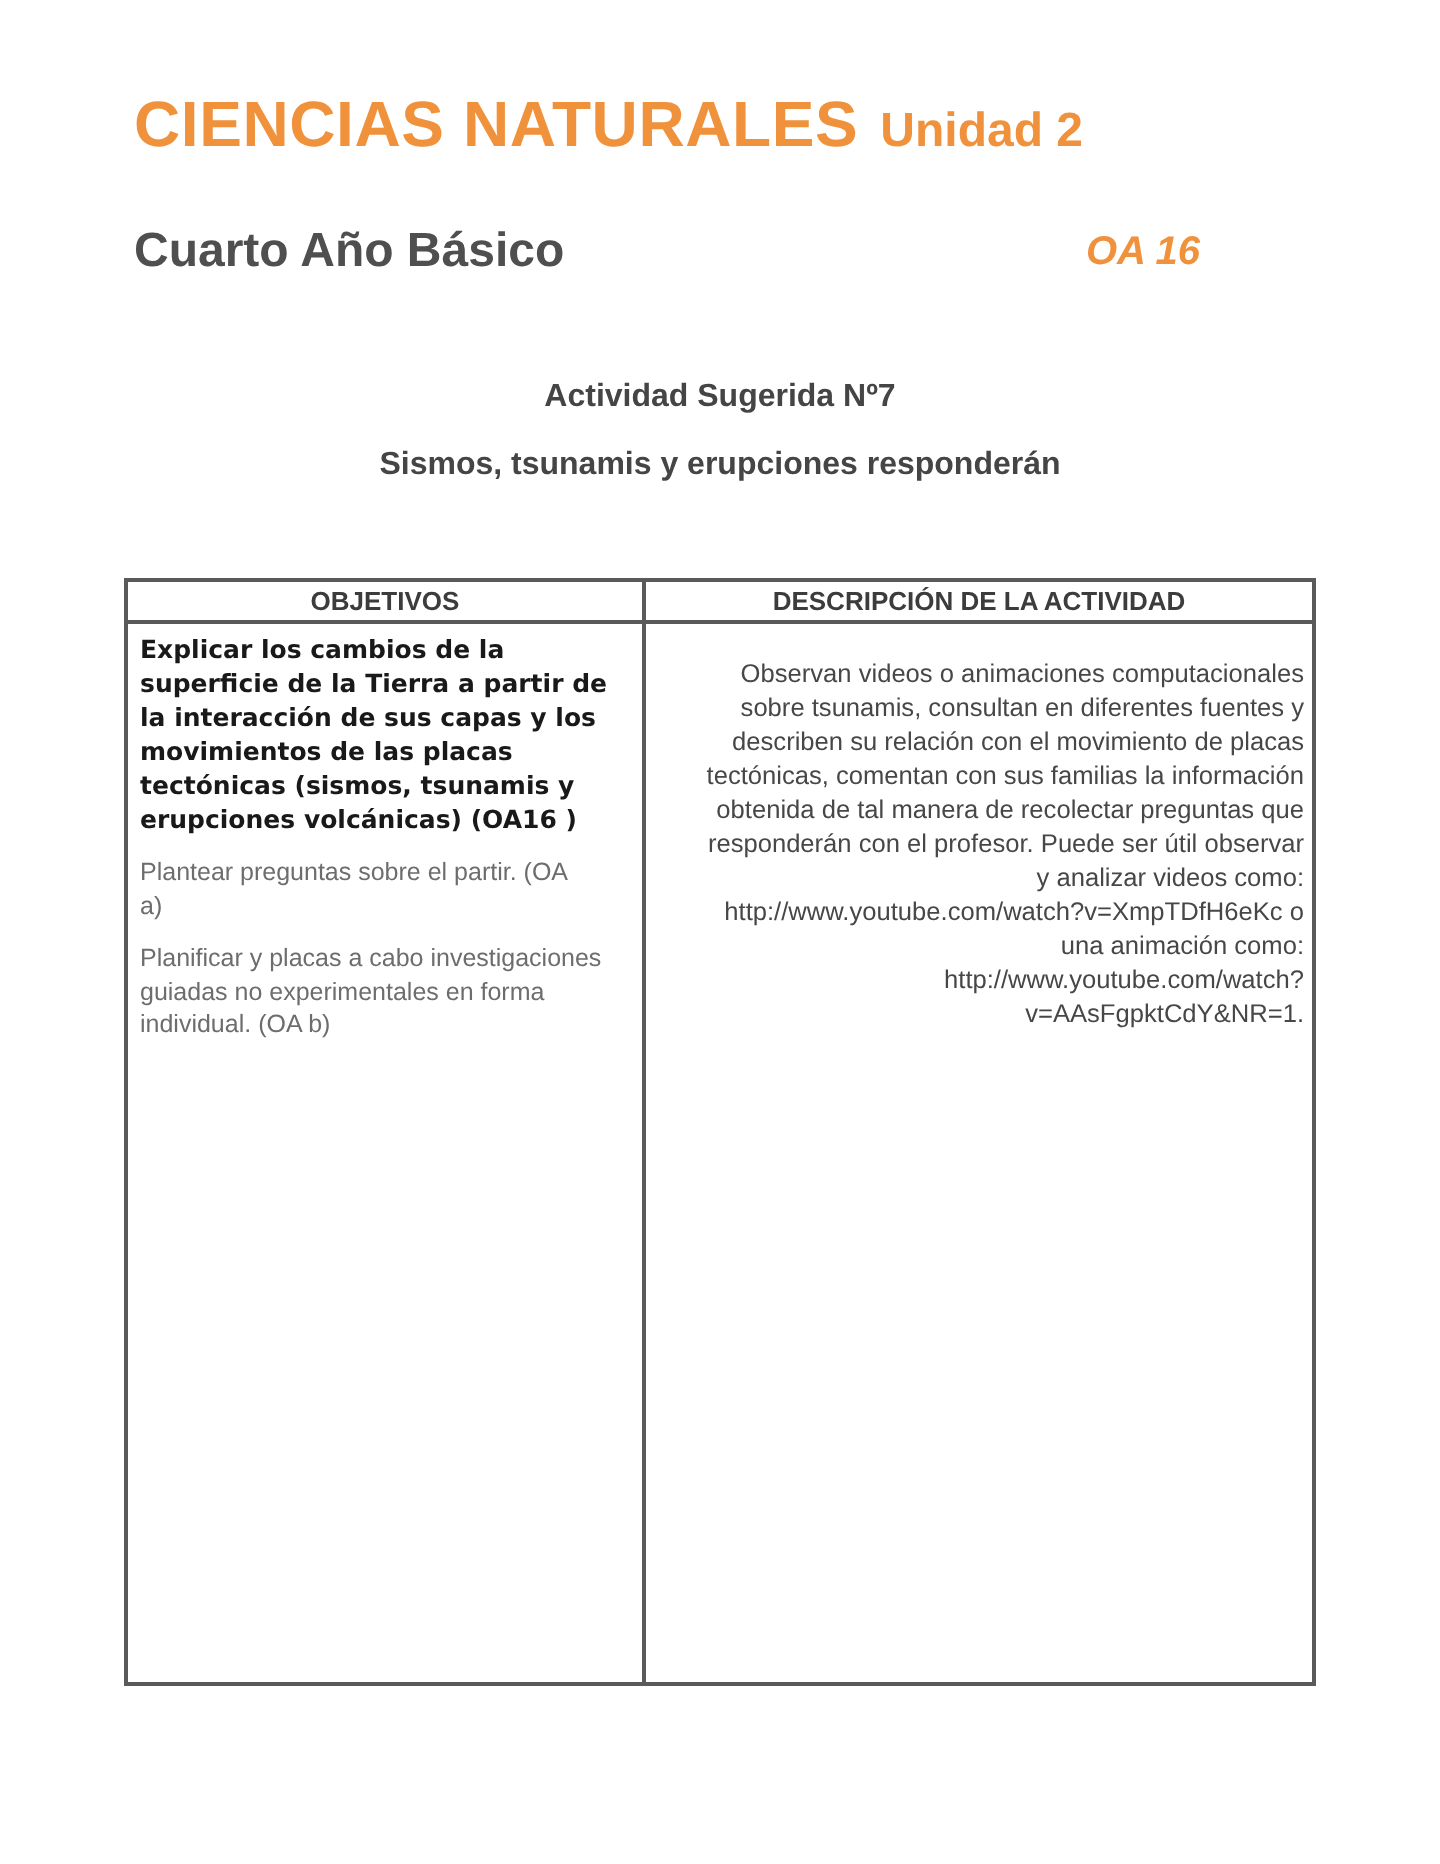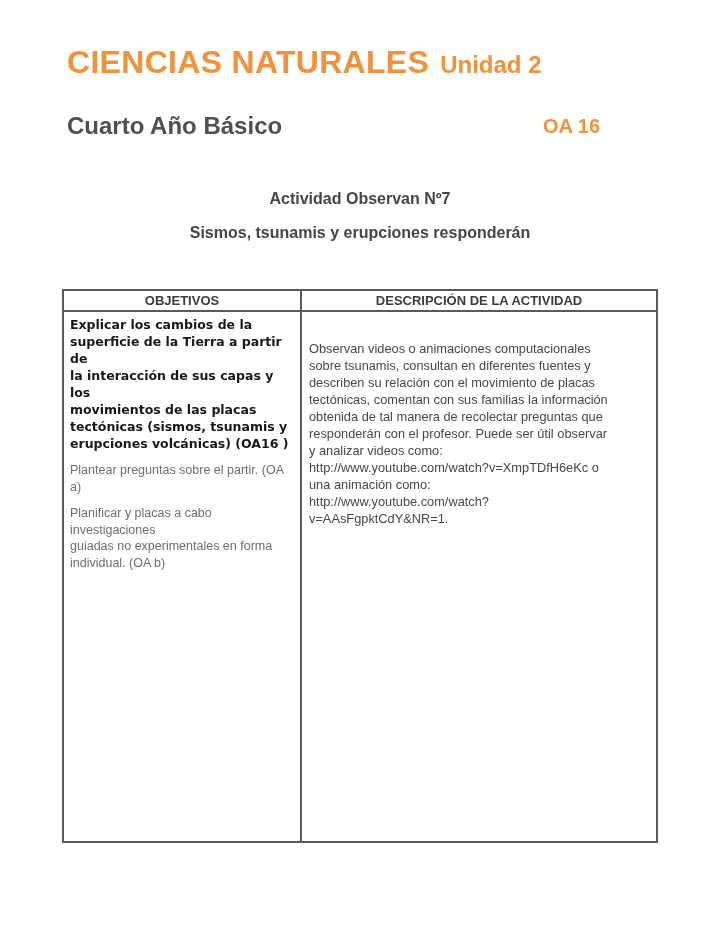--- a/index.html
+++ b/index.html
@@ -24,45 +24,45 @@
     font-size:32px;font-weight:bold;color:var(--accent);letter-spacing:0.3px;
   }
   .unit{
     font-size:24px;font-weight:bold;color:var(--accent);
   }
   .grade-row{
     position:absolute;left:67px;top:112px;width:533px;
     display:flex;justify-content:space-between;align-items:center;
   }
   .grade{font-size:24px;font-weight:bold;color:var(--heading);}
-  .oa{font-size:20px;font-weight:bold;color:var(--accent);}
+  .oa{font-size:20px;font-weight:bold;color:var(--accent);font-style:italic;}
   
   .act-title,.act-subtitle{
     position:absolute;left:0;width:720px;text-align:center;
     font-size:16px;font-weight:bold;color:#454545;
   }
   .act-title{top:190px;}
   .act-subtitle{top:224px;}
   
   .doc-table{
     position:absolute;left:62px;top:289px;width:596px;height:554px;
     border:2px solid var(--border);box-sizing:border-box;
     display:flex;flex-direction:column;background:#ffffff;
   }
   .thead{display:flex;border-bottom:2px solid var(--border);flex:0 0 auto;}
   .th{
     font-size:13px;font-weight:bold;color:#3c3c3c;
     text-align:center;padding:2px 0 2px 0;box-sizing:border-box;
   }
   .tbody{display:flex;flex:1 1 auto;min-height:0;}
   .td{box-sizing:border-box;overflow:hidden;}
-  .col-left{width:238px;border-right:2px solid var(--border);box-sizing:border-box;flex:0 0 auto;}
+  .col-left{width:259px;border-right:2px solid var(--border);box-sizing:border-box;flex:0 0 auto;}
   .col-right{flex:1 1 auto;}
   .td-left{padding:4px 5px 0 6px;}
-  .td-right{padding:28px 4px 0 7px;}
+  .td-right{padding:16px 4px 0 7px;text-align:right;}
   .obj-main{
     margin:0;
     font-family:"DejaVu Sans",sans-serif;
     font-weight:bold;font-size:12.5px;line-height:17px;
     color:#191919;white-space:pre-line;
   }
   .obj-sec{
     margin:10px 0 0 0;
     font-size:12.5px;line-height:16.5px;
     color:#6d6d6d;white-space:pre-line;
@@ -82,21 +82,21 @@
   <div class="brand">
     <span class="subject">CIENCIAS NATURALES</span>
     <span class="unit">Unidad 2</span>
   </div>
 
   <div class="grade-row">
     <span class="grade">Cuarto Año Básico</span>
     <span class="oa">OA 16</span>
   </div>
 
-  <div class="act-title">Actividad Observan Nº7</div>
+  <div class="act-title">Actividad Sugerida Nº7</div>
   <div class="act-subtitle">Sismos, tsunamis y erupciones responderán</div>
 
   <div class="doc-table">
     <div class="thead">
       <div class="th col-left">OBJETIVOS</div>
       <div class="th col-right">DESCRIPCIÓN DE LA ACTIVIDAD</div>
     </div>
     <div class="tbody">
       <div class="td col-left td-left">
         <p class="obj-main">Explicar los cambios de la

